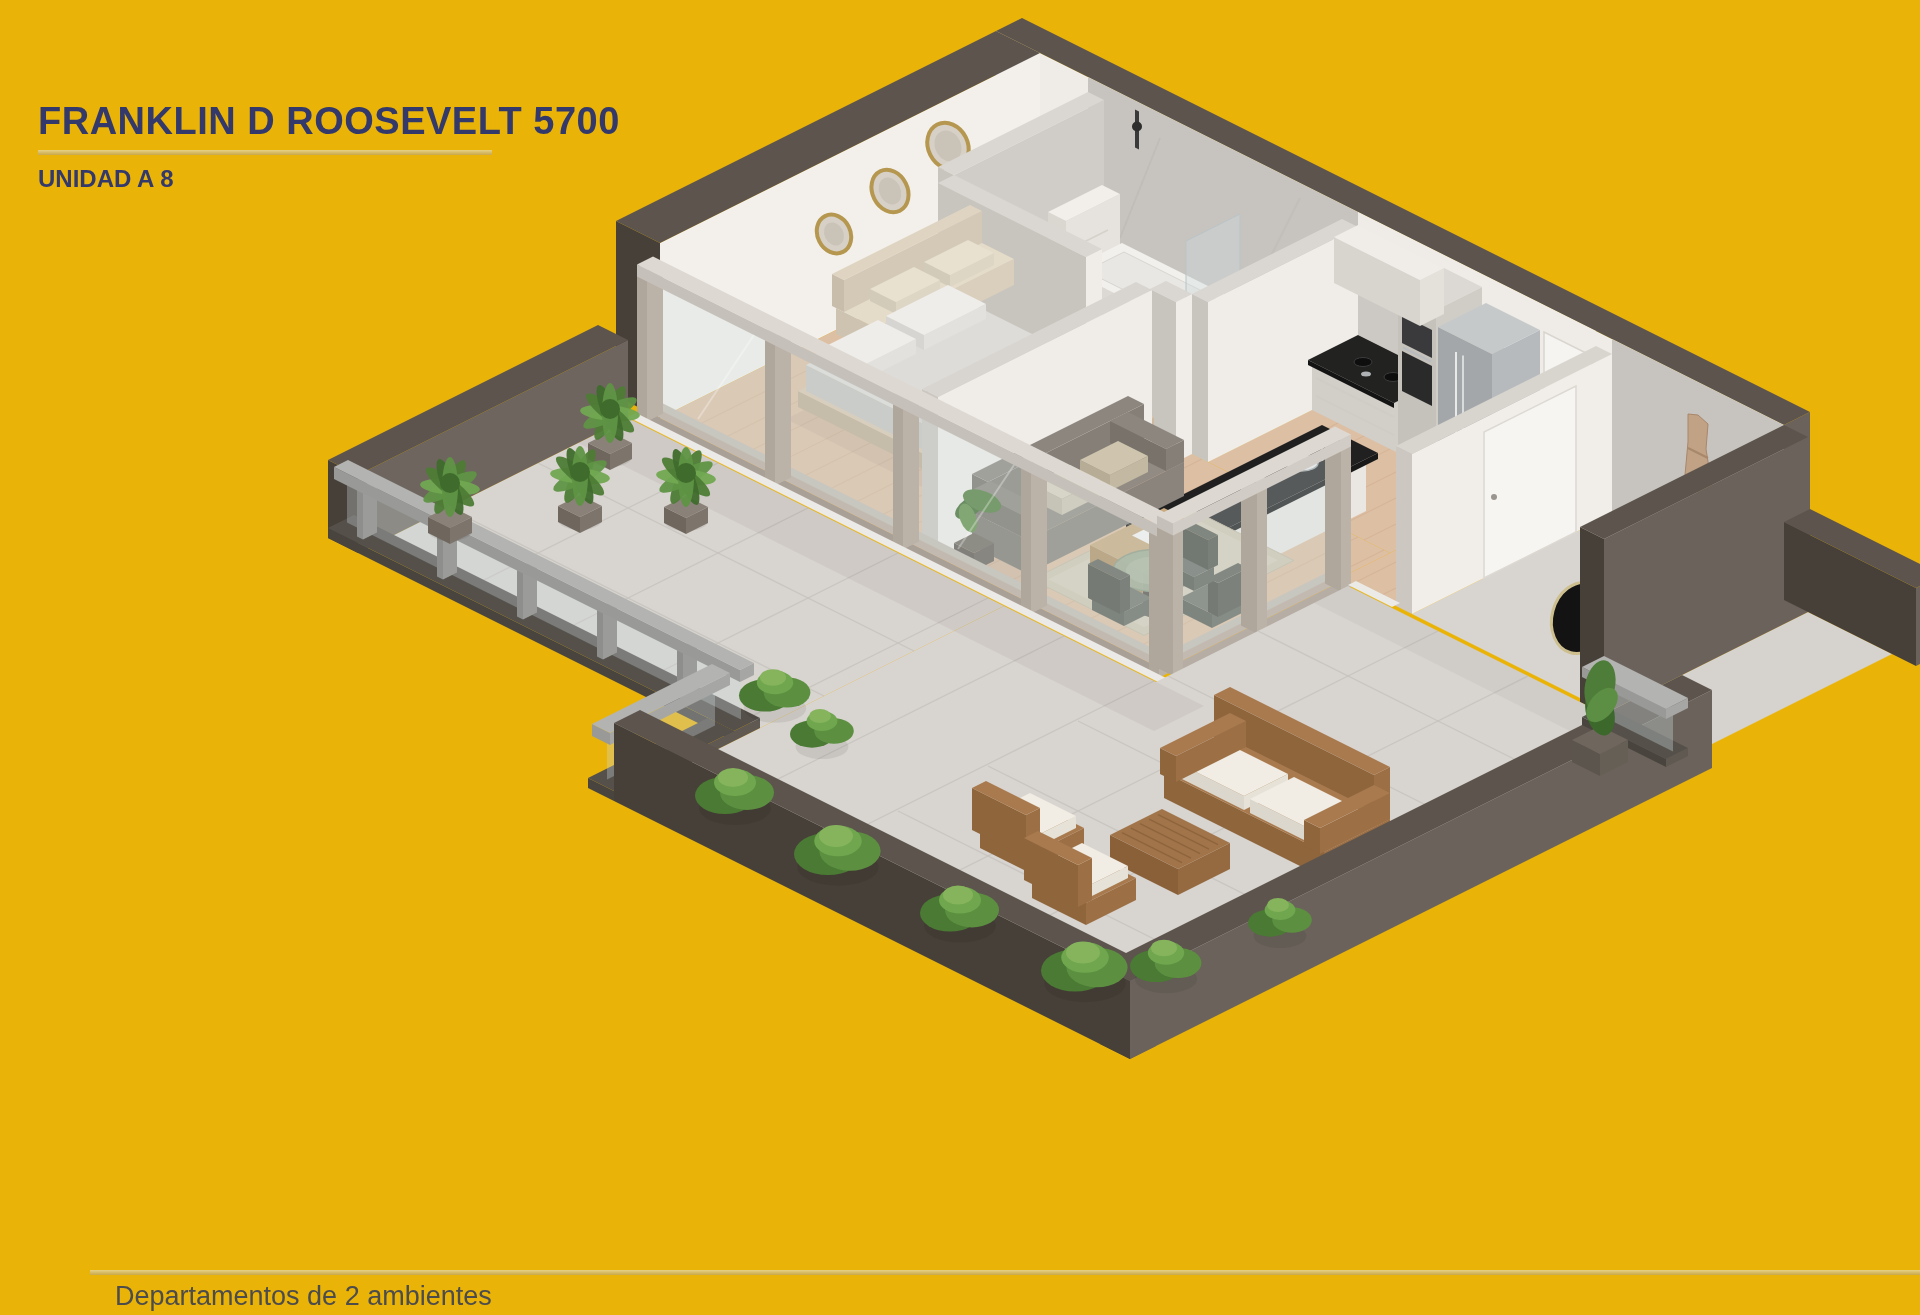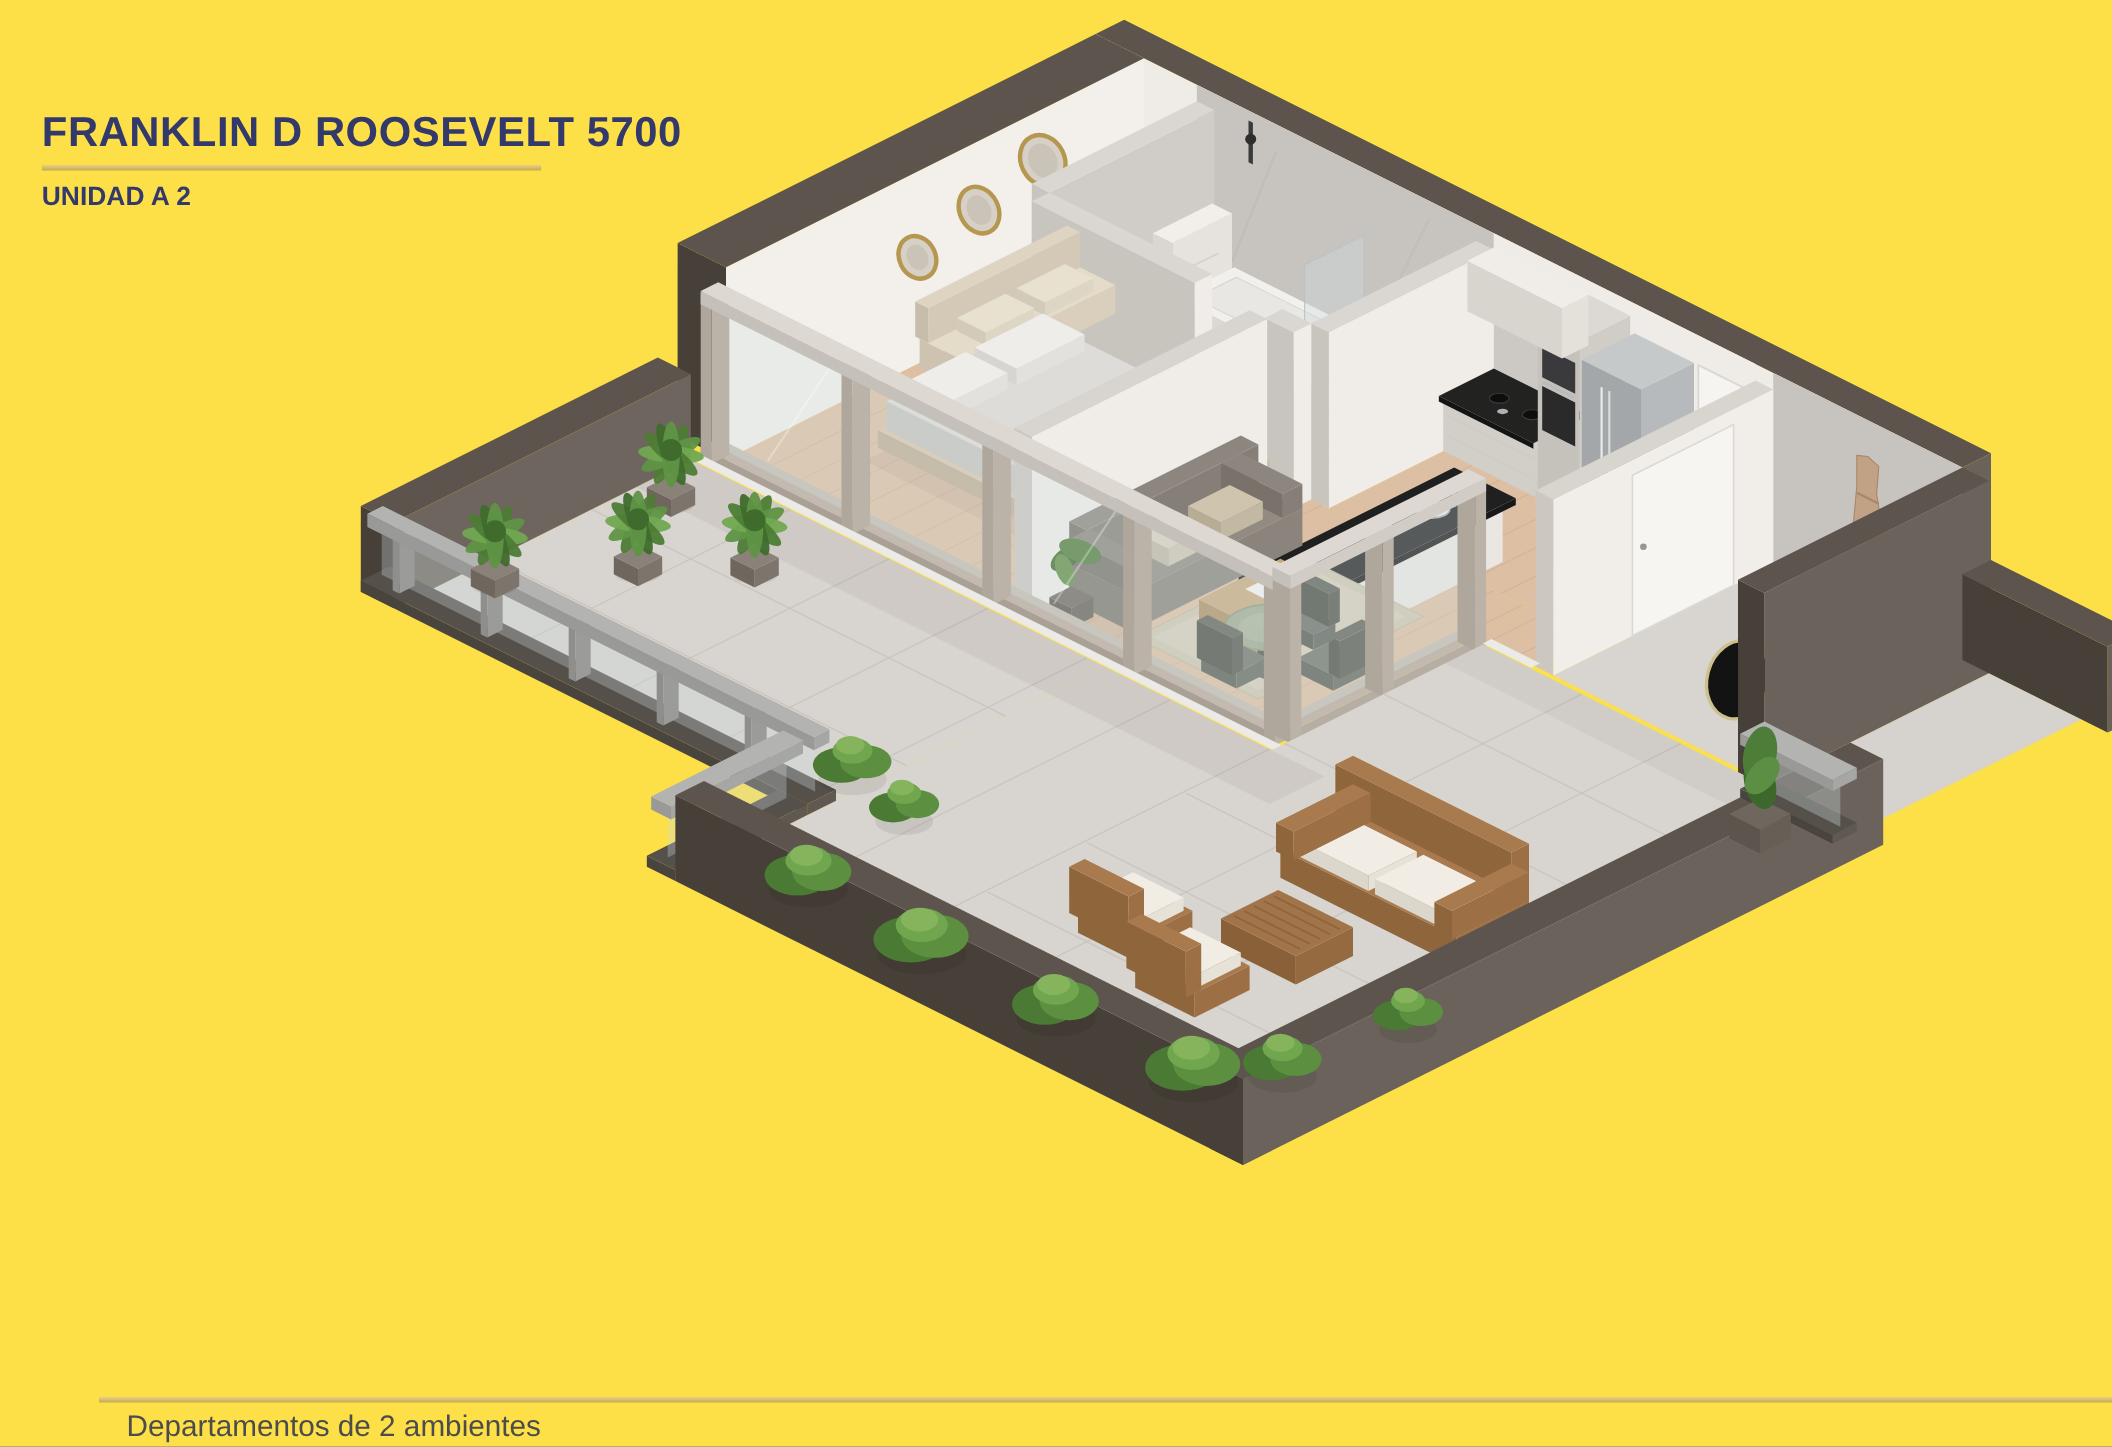--- a/index.html
+++ b/index.html
@@ -1,16 +1,16 @@
 <!DOCTYPE html>
 <html style="--navy: #333a6b; --gold: #c9a84c;"><head>
 <meta charset="utf-8">
 <style>
   html,body{margin:0;padding:0;background:#888;}
-  .page{position:relative;width:1920px;height:1315px;background:#fde047;overflow:hidden;
+  .page{position:relative;width:1920px;height:1315px;background:#eab308;overflow:hidden;
         font-family:"Liberation Sans",sans-serif;}
   .title{position:absolute;left:38px;top:100px;font-size:38px;font-weight:700;
          letter-spacing:.5px;color:var(--navy,#333a6b);white-space:nowrap;}
   .title-rule{position:absolute;left:38px;top:150px;width:454px;height:5px;
          background:linear-gradient(to bottom,#e6d185,var(--gold,#c9a84c));}
   .subtitle{position:absolute;left:38px;top:165px;font-size:24px;font-weight:700;
          color:var(--navy,#333a6b);}
   .footer-rule{position:absolute;left:90px;right:0;top:1270px;height:5px;
          background:linear-gradient(to bottom,#e6d185,var(--gold,#c9a84c));}
   .caption{position:absolute;left:94px;top:1281px;font-size:27px;color:#4c4c4c;margin-left:21px;}
@@ -535,17 +535,17 @@
         <polygon points="1572,762 1600,776 1600,754 1572,740" fill="#5c554d"></polygon>
         <polygon points="1600,726 1628,740 1600,754 1572,740" fill="#6f675e"></polygon>
         <ellipse cx="0" cy="0" rx="14" ry="24" fill="#3d682c" fill-opacity="1" transform="translate(1600,712) rotate(-15)"></ellipse>
         <ellipse cx="0" cy="0" rx="15" ry="26" fill="#4d7d38" fill-opacity="1" transform="translate(1600,686) rotate(12)"></ellipse>
         <ellipse cx="0" cy="0" rx="12" ry="20" fill="#5c8f44" fill-opacity="1" transform="translate(1602,705) rotate(40)"></ellipse>
       </g>
     </svg>
 
 <div class="title">FRANKLIN D ROOSEVELT 5700</div>
 <div class="title-rule"></div>
-<div class="subtitle">UNIDAD A 2</div>
+<div class="subtitle">UNIDAD A 8</div>
 <div class="footer-rule"></div>
 <div class="caption">Departamentos de 2 ambientes</div>
 
 </div>
 
 </body></html>

